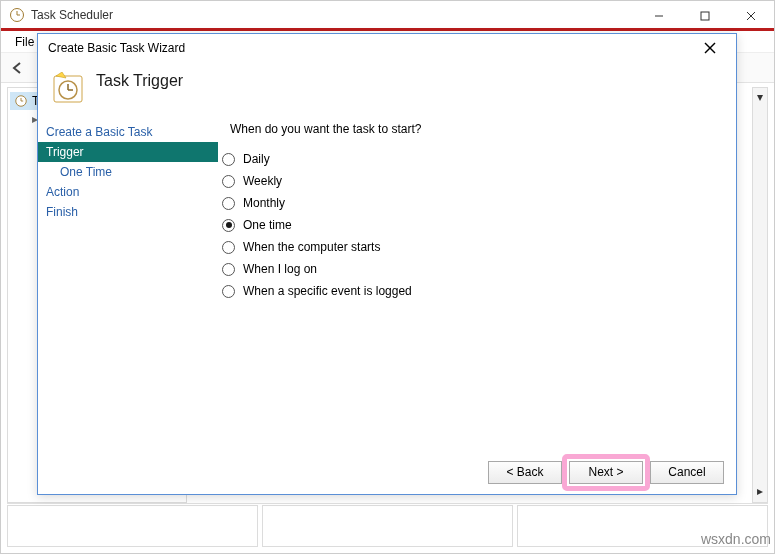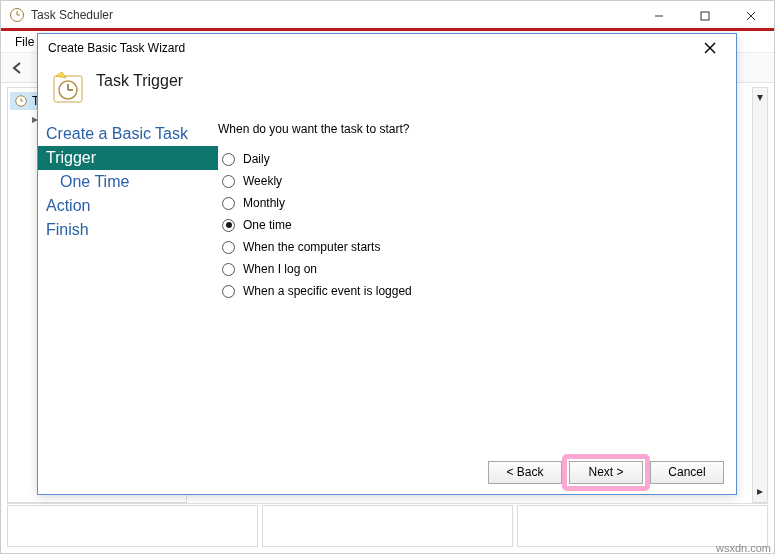--- a/index.html
+++ b/index.html
@@ -85,21 +85,21 @@
     bottom:48px; left:6px; right:6px; height:2px;
     border-top:1px solid #e0e0e0;
   }
   .bottom-panels {
     position:absolute;
     bottom:6px; left:6px; right:6px; height:42px;
     display:flex; gap:4px;
   }
   .bp { flex:1; border:1px solid #dcdcdc; }
   .attribution {
-    position:absolute; right:4px; bottom:0; font-size:11px; color:#888;
+    position:absolute; right:4px; bottom:7px; font-size:14px; color:#888;
   }
 
   
   .wizard {
     position: absolute;
     top: 32px; left: 36px;
     width: 700px; height: 462px;
     background: #fff;
     border: 1px solid #5a8fd6;
     box-shadow: 0 2px 10px rgba(0,0,0,0.15);
@@ -121,37 +121,37 @@
   .wizard-header-icon { width:32px; height:32px; position:relative; display:flex;align-items:center;justify-content:center; }
   .wizard-header-title { font-size: 16px; color:#1a1a1a; }
   .wizard-body {
     flex:1;
     display:flex;
     border-top: none;
   }
   .wizard-sidebar {
     width: 180px;
     padding: 0;
-    font-size: 16px;
+    font-size: 12px;
   }
   .step {
     padding: 3px 8px;
     color: #2a60a8;
     cursor: default;
   }
   .step.sub { padding-left: 22px; }
   .step.selected {
     background: #0f766e;
     color: #fff;
   }
   .wizard-content {
     flex:1;
     padding: 0 12px 0 0;
   }
-  .question { margin:0 0 12px 0; }
+  .question { margin:0 0 12px 12px; }
   .radio-row {
     display:flex; align-items:center;
     gap:8px;
     padding: 4px 4px;
   }
   .radio {
     width:13px; height:13px;
     border:1px solid #555; border-radius:50%;
     display:inline-flex; align-items:center; justify-content:center;
     background:#fff;

